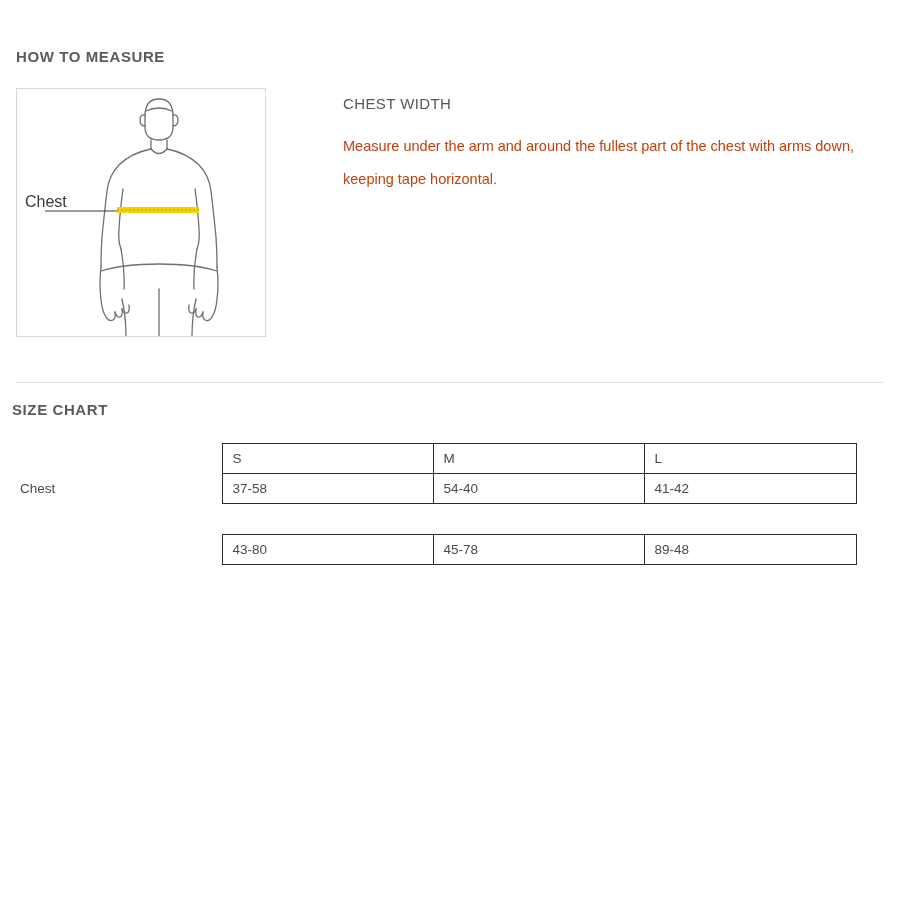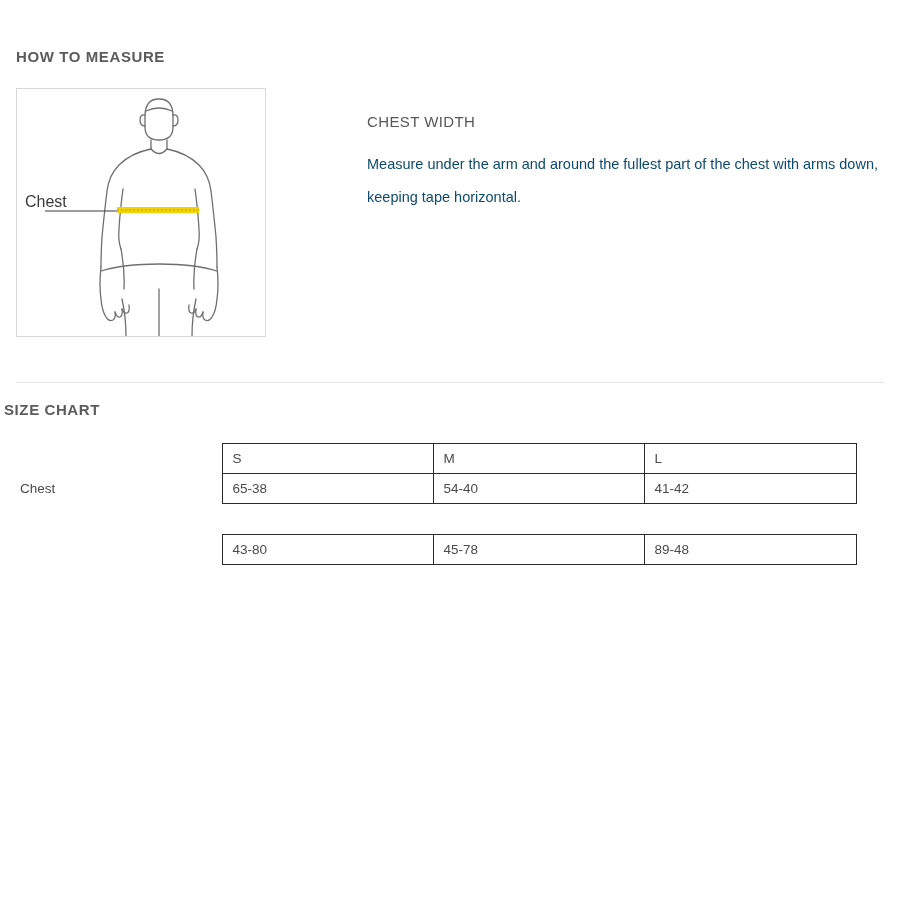--- a/index.html
+++ b/index.html
@@ -35,49 +35,48 @@
     width: 250px;
     height: 249px;
     border: 1px solid #d8d8d8;
     background: #ffffff;
   }
   .measure-block svg { display: block; }
 
   .measure-text {
     position: absolute;
     left: 343px;
-    top: 113px;
+    top: 95px;
     width: 530px;
-    margin-left: 24px;
   }
   .measure-text h3 {
     margin: 0 0 18px 0;
     font-size: 15px;
     font-weight: normal;
     color: #575757;
     letter-spacing: 0.4px;
   }
   .measure-text p {
     margin: 0;
     font-size: 14.5px;
     line-height: 33px;
-    color: #0c4a6e;
+    color: #c2410c;
   }
 
   
   .divider {
     position: absolute;
     left: 16px;
     top: 382px;
     width: 868px;
     height: 1px;
     background: #e2e2e2;
   }
 
-  #size-chart-title { left: 4px; top: 401px; text-align: right; }
+  #size-chart-title { left: 12px; top: 401px; text-align: right; }
 
   
   .chart-wrap {
     position: absolute;
     left: 10px;
     top: 443px;
     width: 846px;
   }
   table.size-table {
     border-collapse: collapse;
@@ -185,21 +184,21 @@
         </colgroup>
       <tbody>
         <tr>
           <td class="blank"></td>
           <td class="celled">S</td>
           <td class="celled">M</td>
           <td class="celled">L</td>
         </tr>
         <tr>
           <td class="label-cell">Chest</td>
-          <td class="celled">65-38</td>
+          <td class="celled">37-58</td>
           <td class="celled">54-40</td>
           <td class="celled">41-42</td>
         </tr>
         <tr class="spacer-row">
           <td colspan="4"></td>
         </tr>
       </tbody>
     </table>
 
     <table class="size-table">

